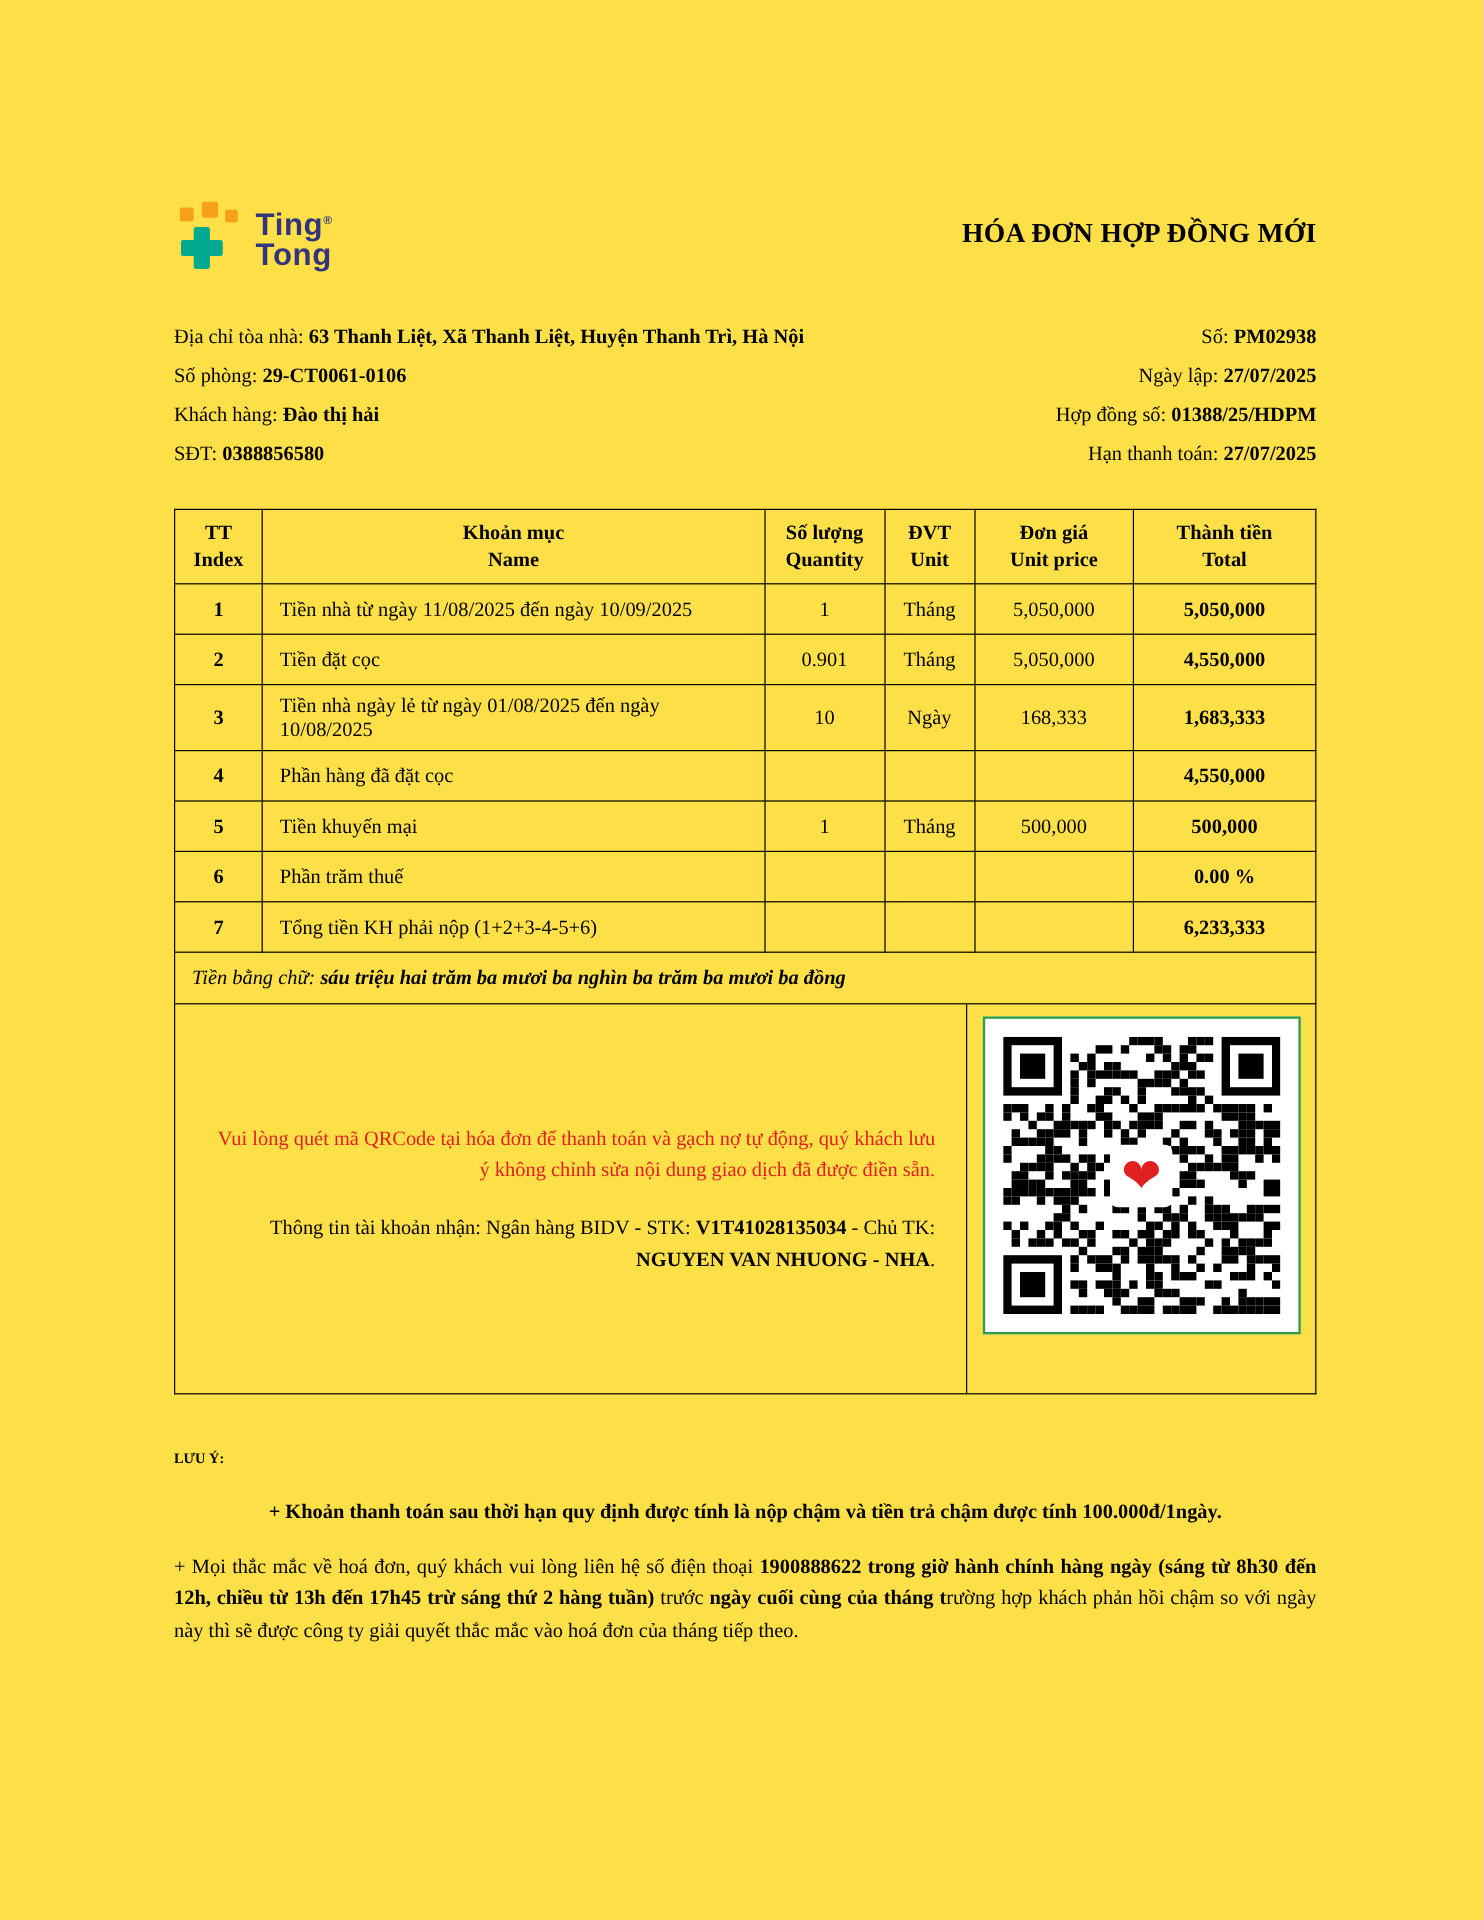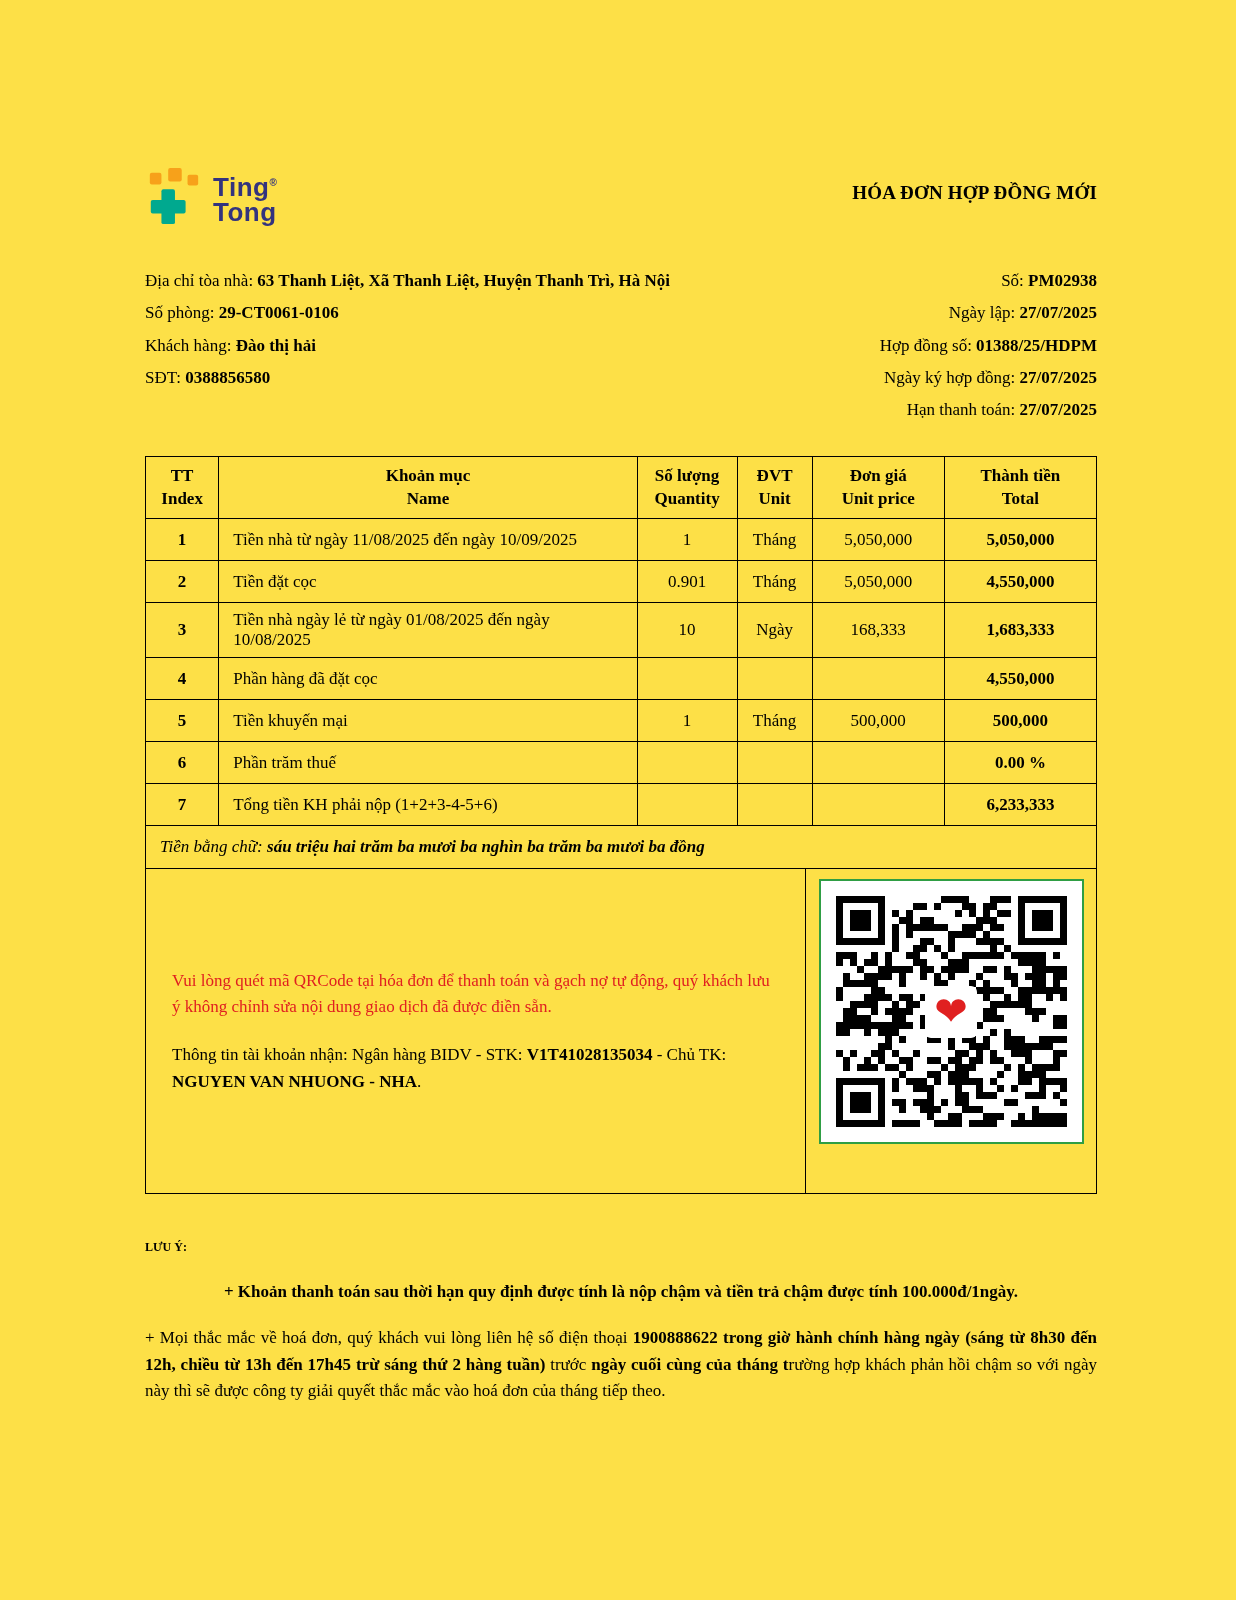--- a/index.html
+++ b/index.html
@@ -14,21 +14,21 @@
     font-family: "Liberation Serif", serif;
     font-size: 17px;
     padding: 168px 139px 60px 145px;
   }
 
   
   .top { display: flex; justify-content: space-between; align-items: flex-start; }
   .logo { display: flex; align-items: center; gap: 10px; }
   .logo-text { font-family: "Liberation Sans", sans-serif; font-weight: bold; font-size: 26px; line-height: 0.95; color: #33337e; letter-spacing: 0.5px; }
   .logo-text .reg { font-size: 10px; vertical-align: super; }
-  .doc-title { font-size: 19px; font-weight: bold; margin-top: 14px; letter-spacing: 0.2px; }
+  .doc-title { font-size: 23px; font-weight: bold; margin-top: 14px; letter-spacing: 0.2px; }
 
   
   .info { display: flex; justify-content: space-between; margin-top: 34px; }
   .info p { line-height: 1.9; }
   .info-left { width: 540px; }
   .info-right { flex: 1; text-align: right; }
 
   
   .tablewrap { margin-top: 30px; }
   table { width: 100%; border-collapse: collapse; }
@@ -48,21 +48,21 @@
 
   
   .words-row {
     border: 1.5px solid #000; border-top: none;
     padding: 11px 14px; font-style: italic;
   }
   .words-row b { font-style: italic; }
 
   
   .pay-box { display: flex; border: 1.5px solid #000; border-top: none; min-height: 325px; }
-  .pay-left { flex: 1; padding: 24px 26px; display: flex; flex-direction: column; justify-content: center; gap: 22px; border-right: 1.5px solid #000; }
+  .pay-left { flex: 1; padding: 24px 26px; display: flex; flex-direction: column; justify-content: center; gap: 22px; border-right: 1.5px solid #000; text-align: right; }
   .pay-red { color: #e02020; line-height: 1.55; }
   .pay-account { line-height: 1.55; }
   .pay-right { width: 30.5%; padding: 10px; display: flex; justify-content: center; align-items: flex-start; }
   .qr-frame { position: relative; border: 2px solid #2f9e44; background: #fff; padding: 15px; line-height: 0; }
   .qr-frame svg { display: block; }
   .qr-heart {
     position: absolute; top: 50%; left: 50%; transform: translate(-50%, -50%);
     background: #fff; width: 52px; height: 52px; border-radius: 6px;
     display: flex; align-items: center; justify-content: center;
     font-size: 40px; color: #e02020; line-height: 1;
@@ -102,21 +102,20 @@
     <div class="info-left">
       <p><span>Địa chỉ tòa nhà: </span><b>63 Thanh Liệt, Xã Thanh Liệt, Huyện Thanh Trì, Hà Nội</b></p>
       <p><span>Số phòng: </span><b>29-CT0061-0106</b></p>
       <p><span>Khách hàng: </span><b>Đào thị hải</b></p>
       <p><span>SĐT: </span><b>0388856580</b></p>
     </div>
     <div class="info-right">
       <p><span>Số: </span><b>PM02938</b></p>
       <p><span>Ngày lập: </span><b>27/07/2025</b></p>
       <p><span>Hợp đồng số: </span><b>01388/25/HDPM</b></p>
-      <p><span>Ngày ký hợp đồng: </span><b>27/07/2025</b></p>
       <p><span>Hạn thanh toán: </span><b>27/07/2025</b></p>
     </div>
   </div>
 
   <div class="tablewrap">
     <table>
       <colgroup>
         <col class="col-index">
           <col class="col-name">
           <col class="col-qty">

